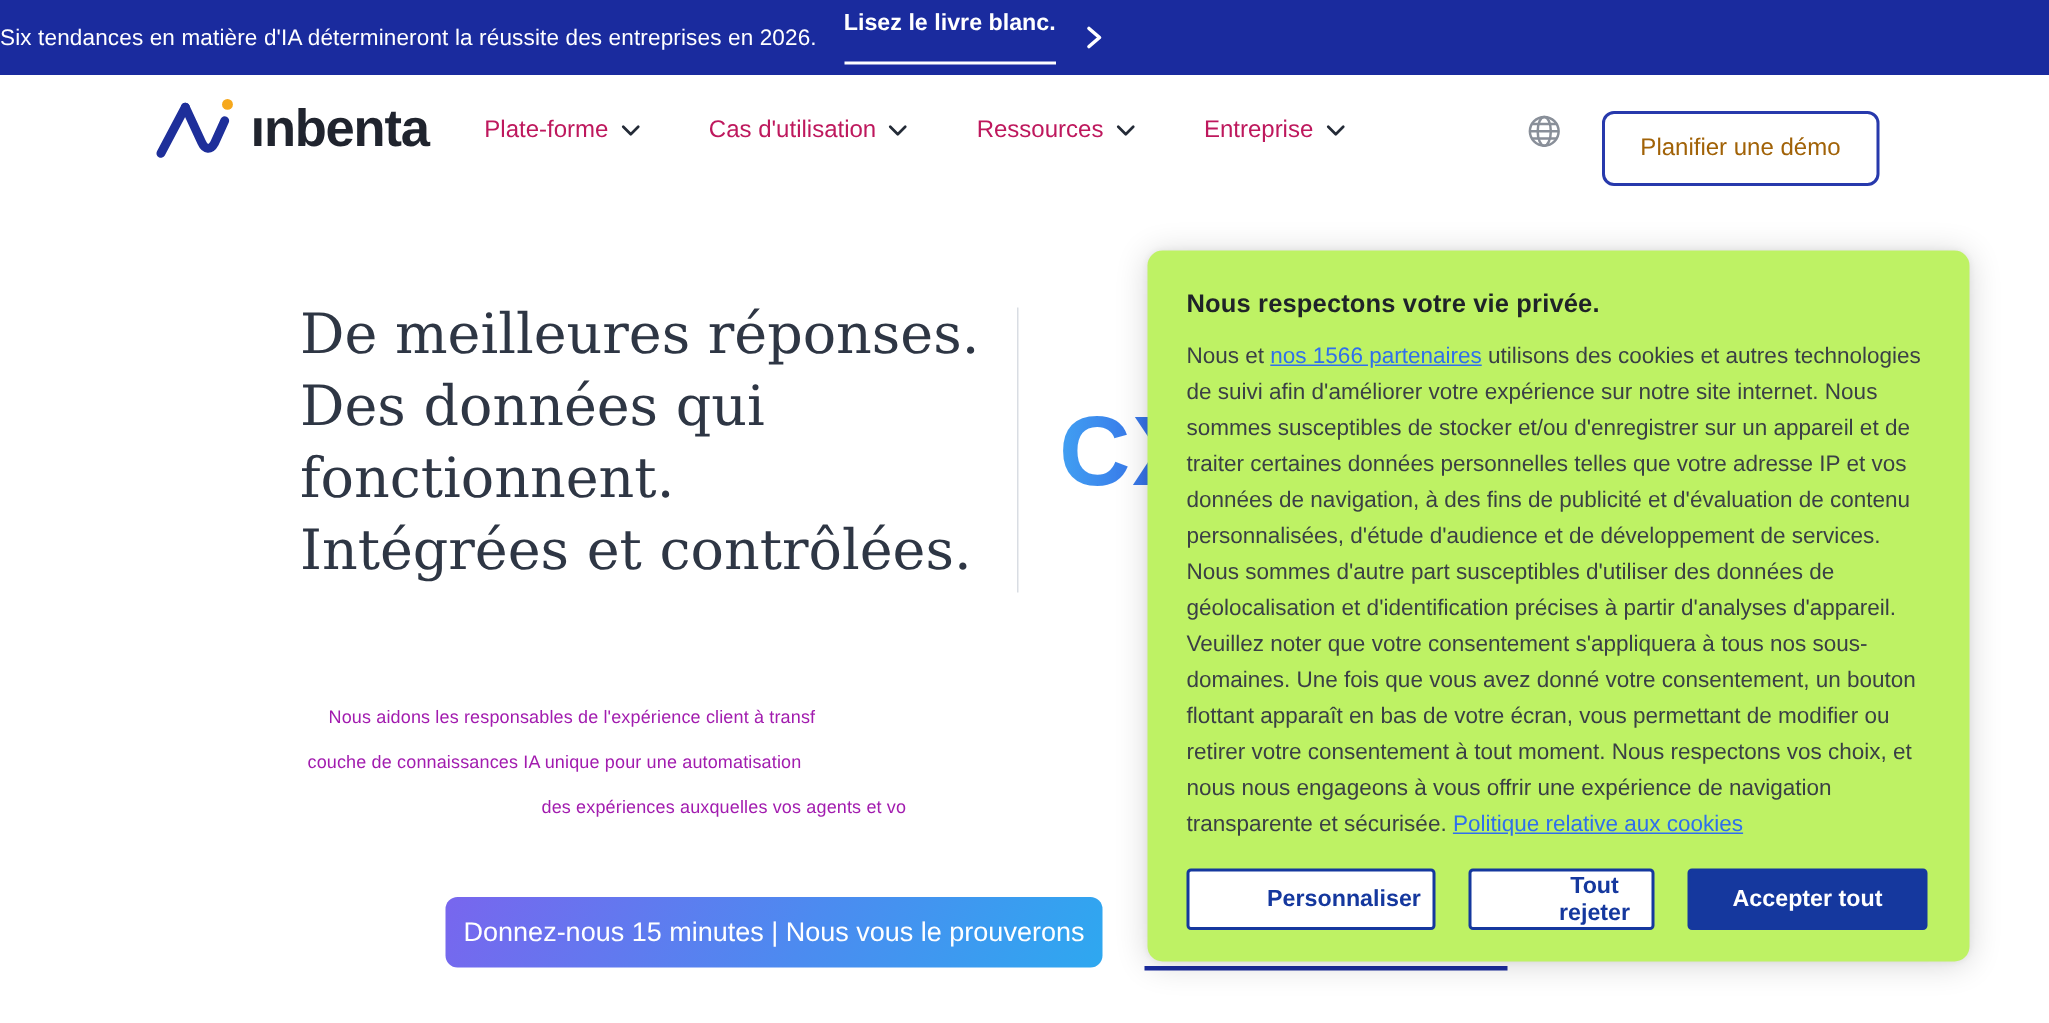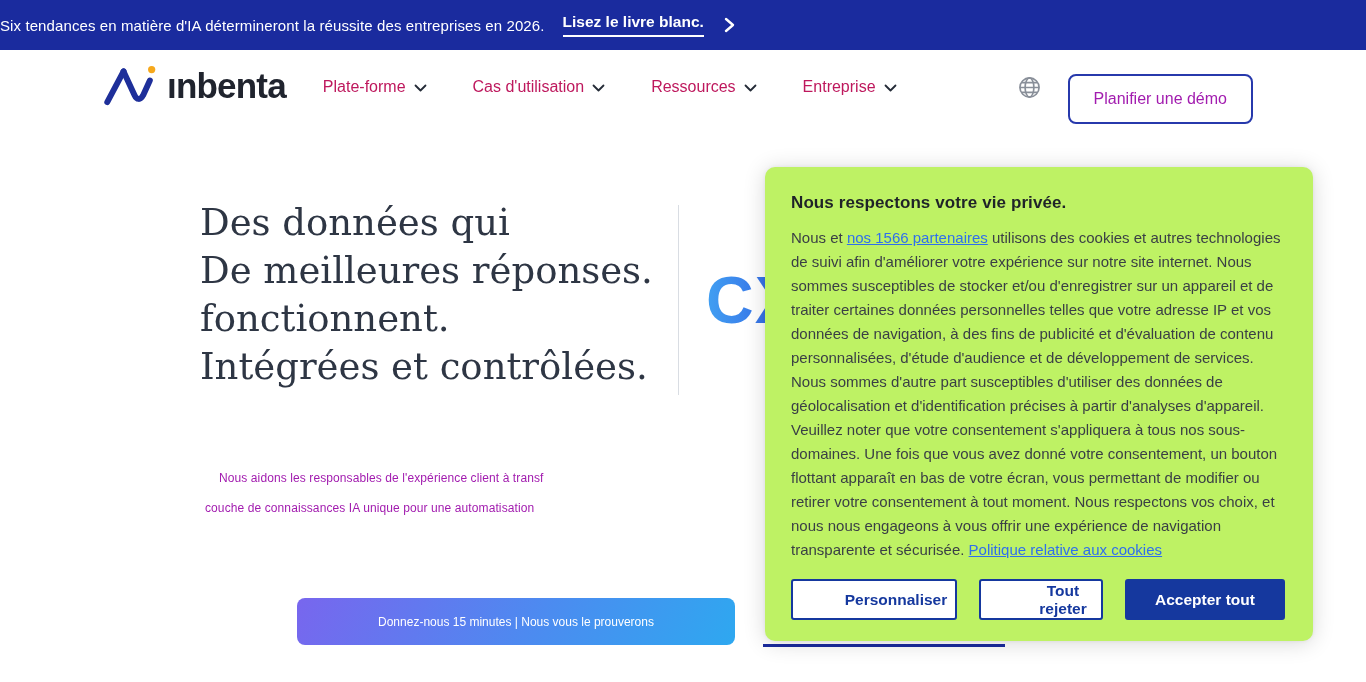--- a/index.html
+++ b/index.html
@@ -4,45 +4,45 @@
 <style>
   * { margin:0; padding:0; box-sizing:border-box; }
   html,body { background:#fff; }
   body { font-family:"Liberation Sans","DejaVu Sans",sans-serif; }
   .page { position:relative; width:1366px; height:682px; overflow:hidden; background:#ffffff; }
 
   
   .banner { height:50px; background:#1a2b9e; display:flex; align-items:center; justify-content:flex-start; gap:18px; }
   .banner-text { color:#ffffff; font-size:15px; letter-spacing:.1px; }
   .banner-link { color:#ffffff; font-size:15.5px; font-weight:700; text-decoration:none;
-                 border-bottom:2px solid #ffffff; padding-bottom:4px; cursor:pointer; }
+                 border-bottom:2px solid #ffffff; padding-bottom:16px; cursor:pointer; }
   .banner-arrow { display:inline-flex; align-items:center; margin-left:2px; }
 
   
   .header { height:74px; display:flex; align-items:center; padding:0 113px 0 100px; background:#fff; }
   .logo { display:flex; align-items:center; gap:9px; cursor:pointer; }
   .logo-word { font-size:35px; font-weight:700; color:#20242e; letter-spacing:-0.8px; line-height:1; padding-bottom:4px; }
   .nav { display:flex; gap:46px; margin-left:37px; }
   .nav-item { display:flex; align-items:center; gap:8px; font-size:16px; color:#be185d; cursor:pointer; }
   .header-right { margin-left:auto; display:flex; align-items:center; gap:26px; }
   .globe-btn { display:flex; align-items:center; cursor:pointer; }
-  .demo-btn { background:#fff; border:2px solid #2739ac; color:#a21caf; font-size:16px; font-weight:500;
+  .demo-btn { background:#fff; border:2px solid #2739ac; color:#a16207; font-size:16px; font-weight:500;
               padding:14px 24px; border-radius:8px; cursor:pointer; font-family:inherit;margin-top:24px; }
 
   
   .headline { position:absolute; left:200px; top:199px; font-family:"DejaVu Serif","Liberation Serif",serif;
               font-size:37px; line-height:48px; color:#2e3644; font-weight:500; }
   .v-divider { position:absolute; left:678px; top:205px; width:1px; height:190px; background:#d9dde3; }
   .cx-text { position:absolute; left:706px; top:262px; font-size:66px; font-weight:700; letter-spacing:1px;
              background:linear-gradient(90deg,#41a0f2,#3158e2); -webkit-background-clip:text;
              background-clip:text; color:transparent; }
   .para-line { position:absolute; white-space:nowrap; font-size:12px; color:#a21caf; letter-spacing:.1px; }
   .cta-btn { position:absolute; left:297px; top:598px; width:438px; height:47px; border:none; border-radius:8px;
              background:linear-gradient(118deg,#7866ee 0%,#4c8bf0 55%,#2ea8f0 100%);
-             color:#fff; font-size:12px; font-weight:500; cursor:pointer; font-family:inherit; }
+             color:#fff; font-size:18px; font-weight:500; cursor:pointer; font-family:inherit; }
   .hidden-cta-edge { position:absolute; left:763px; top:644px; width:242px; height:3px; background:#1a2b9e; }
 
   
   .cookie { position:absolute; left:765px; top:167px; width:548px; height:474px; background:#bef264;
             border-radius:10px; box-shadow:0 2px 22px rgba(0,0,0,.16), 0 0 4px rgba(0,0,0,.06); padding:26px; }
   .cookie-title { font-size:17px; font-weight:700; color:#1f2328; letter-spacing:.1px; }
   .cookie-body { margin-top:13px; font-size:15px; line-height:24px; color:#3a3f45; }
   .cookie-body a { color:#2f6fed; text-decoration:underline; cursor:pointer; }
   .cookie-actions { position:absolute; left:26px; right:28px; bottom:21px; display:flex; justify-content:space-between; }
   .ot-btn { height:41px; border-radius:3px; font-size:15.5px; font-weight:600; cursor:pointer; font-family:inherit; }
@@ -112,32 +112,33 @@
           <circle cx="12" cy="12" r="9.2" fill="none" stroke="#898f99" stroke-width="1.6"></circle>
           <ellipse cx="12" cy="12" rx="4.2" ry="9.2" fill="none" stroke="#898f99" stroke-width="1.6"></ellipse>
           <path d="M2.8 12 H21.2 M4.3 7.3 H19.7 M4.3 16.7 H19.7" fill="none" stroke="#898f99" stroke-width="1.6"></path>
         </svg>
       </span>
       <button class="demo-btn">Planifier une démo</button>
     </div>
   </div>
 
   <div class="headline">
+    <div>De meilleures réponses.</div>
     <div>Des données qui</div>
-    <div>De meilleures réponses.</div>
     <div>fonctionnent.</div>
     <div>Intégrées et contrôlées.</div>
   </div>
 
   <div class="v-divider"></div>
 
   <div class="cx-text">CX</div>
 
   <div class="para-line" style="left:219px; top:471px;">Nous aidons les responsables de l'expérience client à transf</div>
   <div class="para-line" style="left:205px; top:501px;">couche de connaissances IA unique pour une automatisation</div>
+  <div class="para-line" style="left:361px; top:531px;">des expériences auxquelles vos agents et vo</div>
 
   <button class="cta-btn">Donnez-nous 15 minutes | Nous vous le prouverons</button>
 
   <div class="hidden-cta-edge"></div>
 
   <div class="cookie">
     <div class="cookie-title">Nous respectons votre vie privée.</div>
     <p class="cookie-body"><span>Nous et </span><a>nos 1566 partenaires</a><span> utilisons des cookies et autres technologies de suivi afin d'améliorer votre expérience sur notre site internet. Nous sommes susceptibles de stocker et/ou d'enregistrer sur un appareil et de traiter certaines données personnelles telles que votre adresse IP et vos données de navigation, à des fins de publicité et d'évaluation de contenu personnalisées, d'étude d'audience et de développement de services. Nous sommes d'autre part susceptibles d'utiliser des données de géolocalisation et d'identification précises à partir d'analyses d'appareil. Veuillez noter que votre consentement s'appliquera à tous nos sous-domaines. Une fois que vous avez donné votre consentement, un bouton flottant apparaît en bas de votre écran, vous permettant de modifier ou retirer votre consentement à tout moment. Nous respectons vos choix, et nous nous engageons à vous offrir une expérience de navigation transparente et sécurisée. </span><a>Politique relative aux cookies</a></p>
     <div class="cookie-actions">
       <button class="ot-btn ot-outline w-personnaliser">Personnaliser</button>

